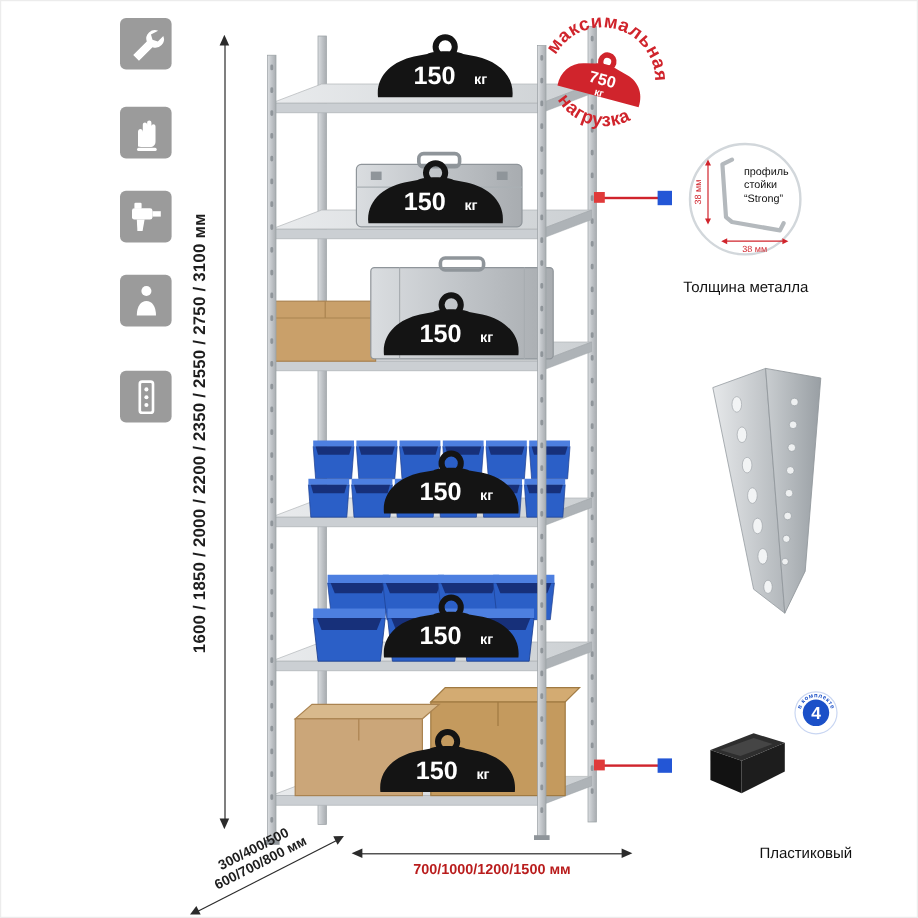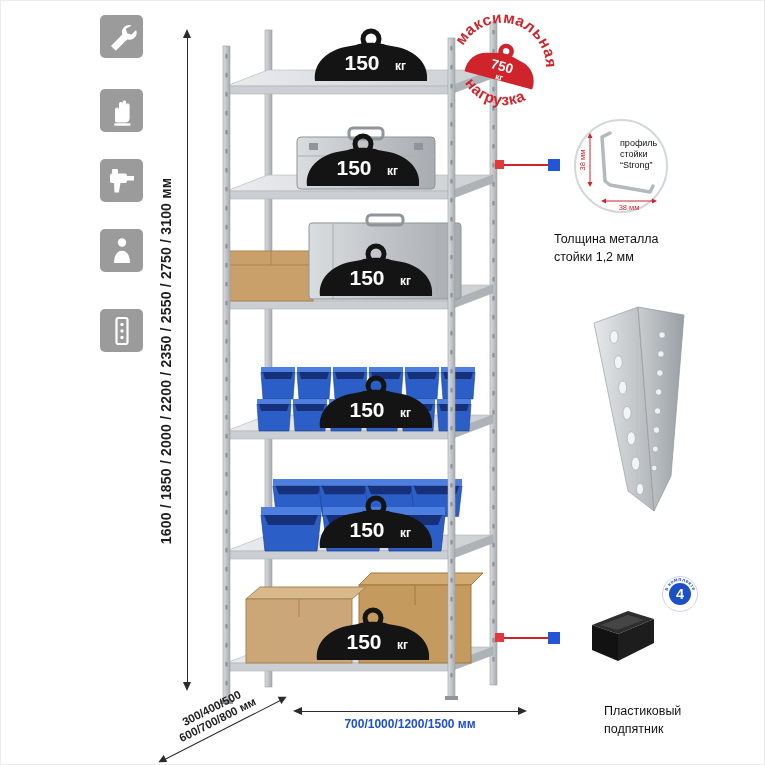--- a/index.html
+++ b/index.html
@@ -11,38 +11,38 @@
   
   .vdim{position:absolute;left:186px;top:32px;height:654px;width:0;border-left:1.5px solid #2b2b2b;}
   .vdim::before{content:"";position:absolute;top:-8px;left:-5.5px;border:4.5px solid transparent;border-bottom:9px solid #2b2b2b;}
   .vdim::after{content:"";position:absolute;bottom:-8px;left:-5.5px;border:4.5px solid transparent;border-top:9px solid #2b2b2b;}
   .height-label{position:absolute;left:-160px;top:352px;width:650px;height:16px;text-align:center;
         font-size:14px;font-weight:bold;color:#1d1d1d;transform:rotate(-90deg);letter-spacing:.2px;}
   
   .hdim{position:absolute;left:296px;top:710px;width:226px;height:0;border-top:1.5px solid #2b2b2b;}
   .hdim::before{content:"";position:absolute;left:-8px;top:-5.2px;border:4.5px solid transparent;border-right:9px solid #2b2b2b;}
   .hdim::after{content:"";position:absolute;right:-8px;top:-5.2px;border:4.5px solid transparent;border-left:9px solid #2b2b2b;}
-  .width-label{position:absolute;left:298px;top:716px;width:222px;text-align:center;font-size:12px;font-weight:bold;color:#1d4ed8;}
+  .width-label{position:absolute;left:298px;top:716px;width:222px;text-align:center;font-size:12px;font-weight:bold;color:#b91c1c;}
   
   .depth-group{position:absolute;left:146px;top:700px;width:138px;transform:rotate(-27deg);transform-origin:center center;text-align:center;}
   .depth-group .t{font-size:11.5px;font-weight:bold;color:#1d1d1d;line-height:1.15;}
   .depth-line{position:relative;height:0;border-top:1.5px solid #2b2b2b;margin-top:4px;}
   .depth-line::before{content:"";position:absolute;left:-7px;top:-5.2px;border:4.5px solid transparent;border-right:8px solid #2b2b2b;}
   .depth-line::after{content:"";position:absolute;right:-7px;top:-5.2px;border:4.5px solid transparent;border-left:8px solid #2b2b2b;}
   
   .shelf-svg{position:absolute;left:190px;top:8px;}
   .stamp{position:absolute;left:443px;top:3px;transform:rotate(15deg);z-index:5;}
   
   .conn-line{position:absolute;height:2px;background:#d0242c;z-index:4;}
   .red-sq{position:absolute;width:9px;height:9px;background:#e03a3a;z-index:4;}
   .blue-sq{position:absolute;width:12px;height:12px;background:#2356d6;z-index:4;}
   
   .profile-circle{position:absolute;left:573px;top:118px;width:94px;height:94px;border:2px solid #d2d7db;
         border-radius:50%;background:#fff;box-sizing:border-box;display:flex;align-items:center;justify-content:center;}
-  .callout-caption{position:absolute;font-size:12.5px;color:#111;line-height:1.4;}
+  .callout-caption{position:absolute;text-align:center;font-size:12.5px;color:#111;line-height:1.4;}
   .post-svg{position:absolute;left:575px;top:300px;}
   .foot-svg{position:absolute;left:583px;top:572px;}
   svg text{font-family:"Liberation Sans", sans-serif;}
 </style>
 </head>
 <body>
 
 <div class="canvas">
 
   <div class="tile" style="top:14px">
@@ -259,21 +259,20 @@
       <path d="M25 80 l5 -2.5 v5 z" fill="#d0242c"></path>
       <path d="M81 80 l-5 -2.5 v5 z" fill="#d0242c"></path>
       <text x="53" y="89" text-anchor="middle" font-size="7.5" fill="#d0242c">38 мм</text>
       <text x="44" y="25" font-size="9" fill="#111">профиль</text>
       <text x="44" y="36" font-size="9" fill="#111">стойки</text>
       <text x="44" y="47" font-size="9" fill="#111">“Strong”</text>
     </svg>
   </div>
   <div class="callout-caption" style="left:553px;top:230px;width:135px">
     <div>Толщина металла</div>
-    <div>стойки 1,2 мм</div>
   </div>
 
   <svg class="post-svg" width="130" height="225" viewBox="0 0 130 225">
     <defs>
       <linearGradient id="gm1" x1="0" y1="0" x2="1" y2="0">
         <stop offset="0" stop-color="#e6e8ea"></stop>
           <stop offset="1" stop-color="#b2b7bb"></stop>
       </linearGradient>
       <linearGradient id="gm2" x1="0" y1="0" x2="1" y2="0">
         <stop offset="0" stop-color="#c9cdd0"></stop>
@@ -317,21 +316,20 @@
     </g>
     <g>
       <polygon points="8,52 44,38 70,46 34,61" fill="#2e2e2e"></polygon>
       <polygon points="8,52 34,61 34,88 8,77" fill="#121212"></polygon>
       <polygon points="34,61 70,46 70,70 34,88" fill="#1d1d1d"></polygon>
       <polygon points="16,52 44,42 60,47 33,57" fill="#454545"></polygon>
     </g>
   </svg>
   <div class="callout-caption" style="left:603px;top:702px;width:135px">
     <div>Пластиковый</div>
-    <div>подпятник</div>
   </div>
 
   <div class="hdim"></div>
   <div class="width-label">700/1000/1200/1500 мм</div>
 
   <div class="depth-group">
     <div class="t">300/400/500</div>
     <div class="t">600/700/800 мм</div>
     <div class="depth-line"></div>
   </div>

